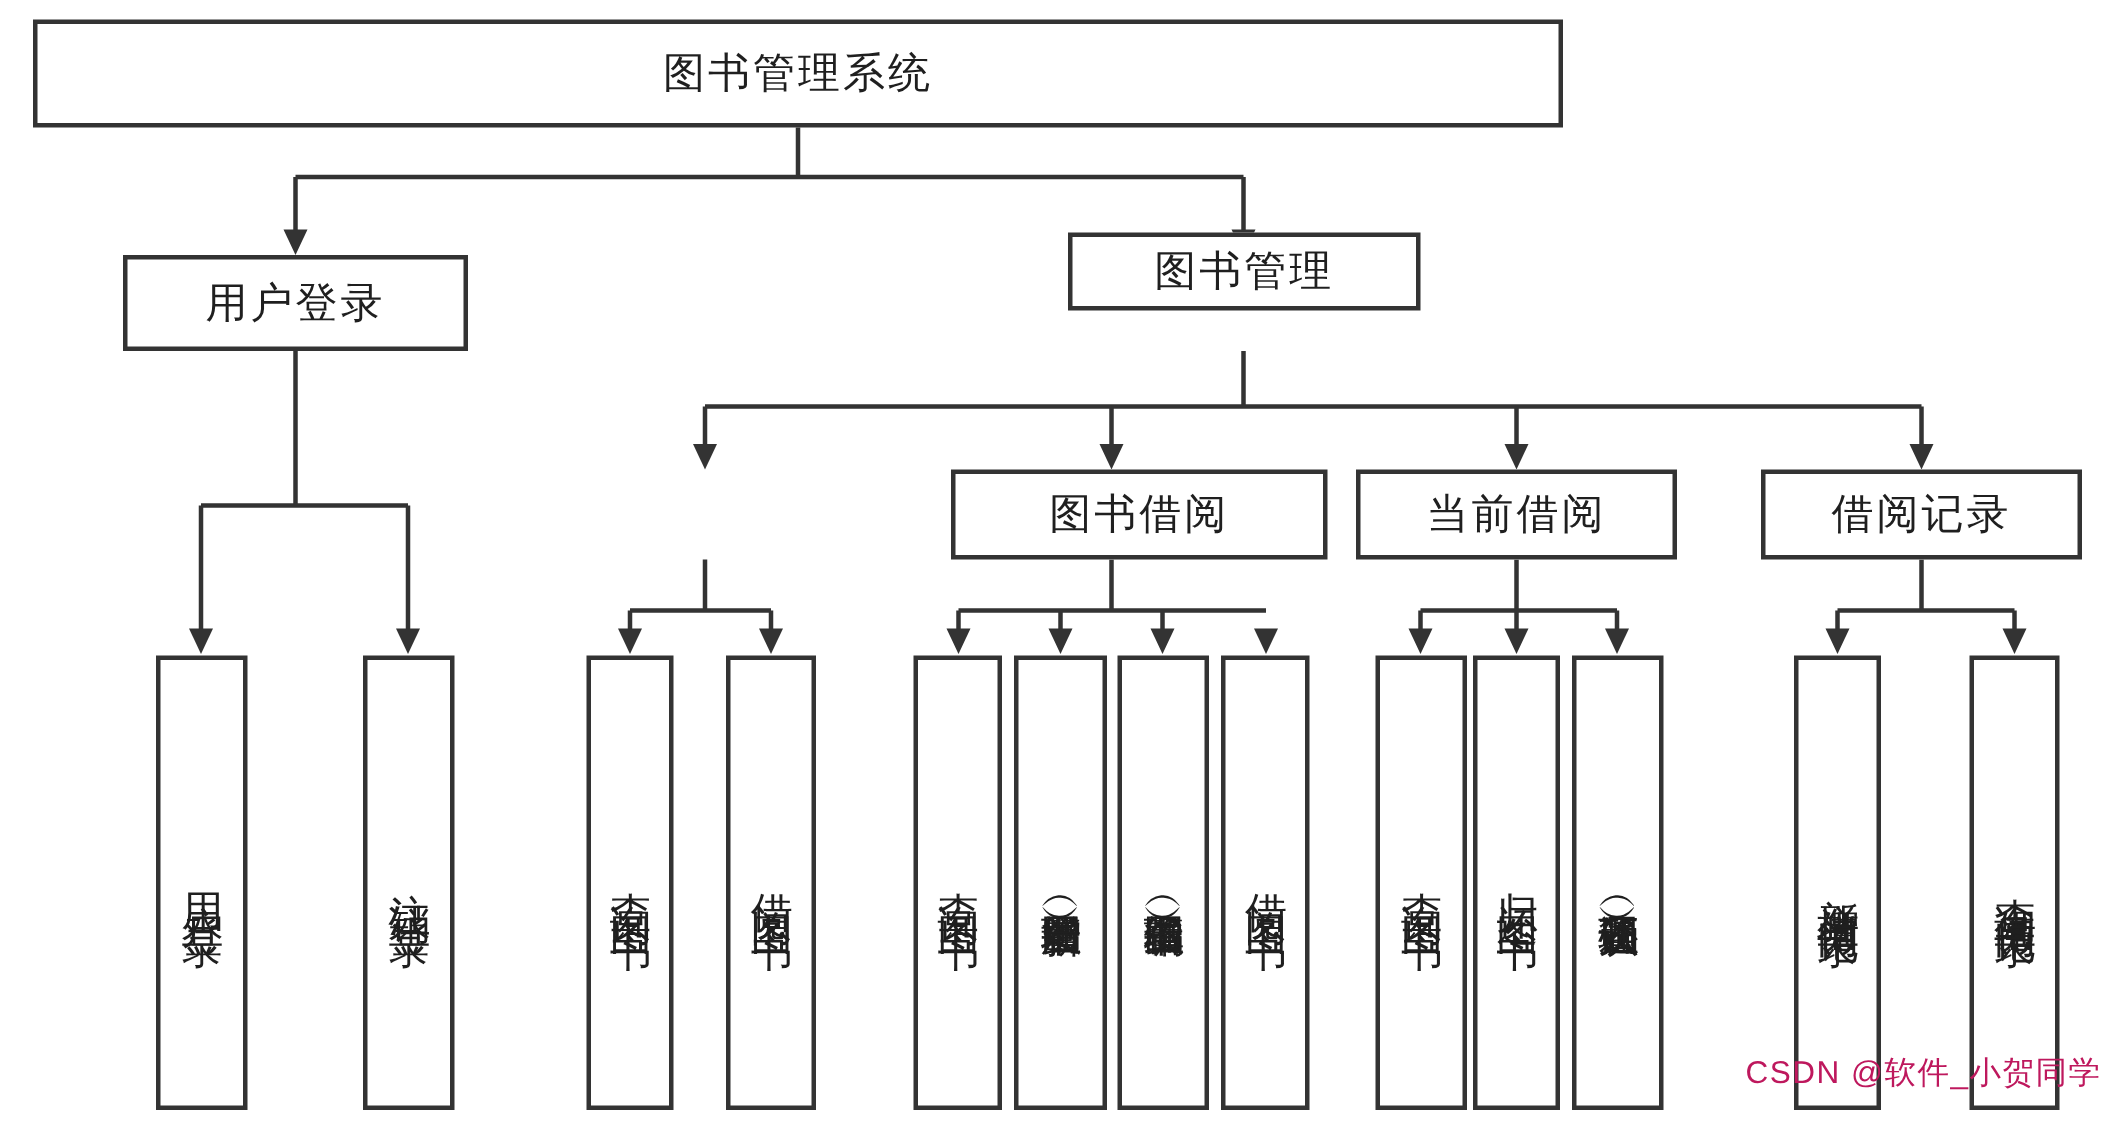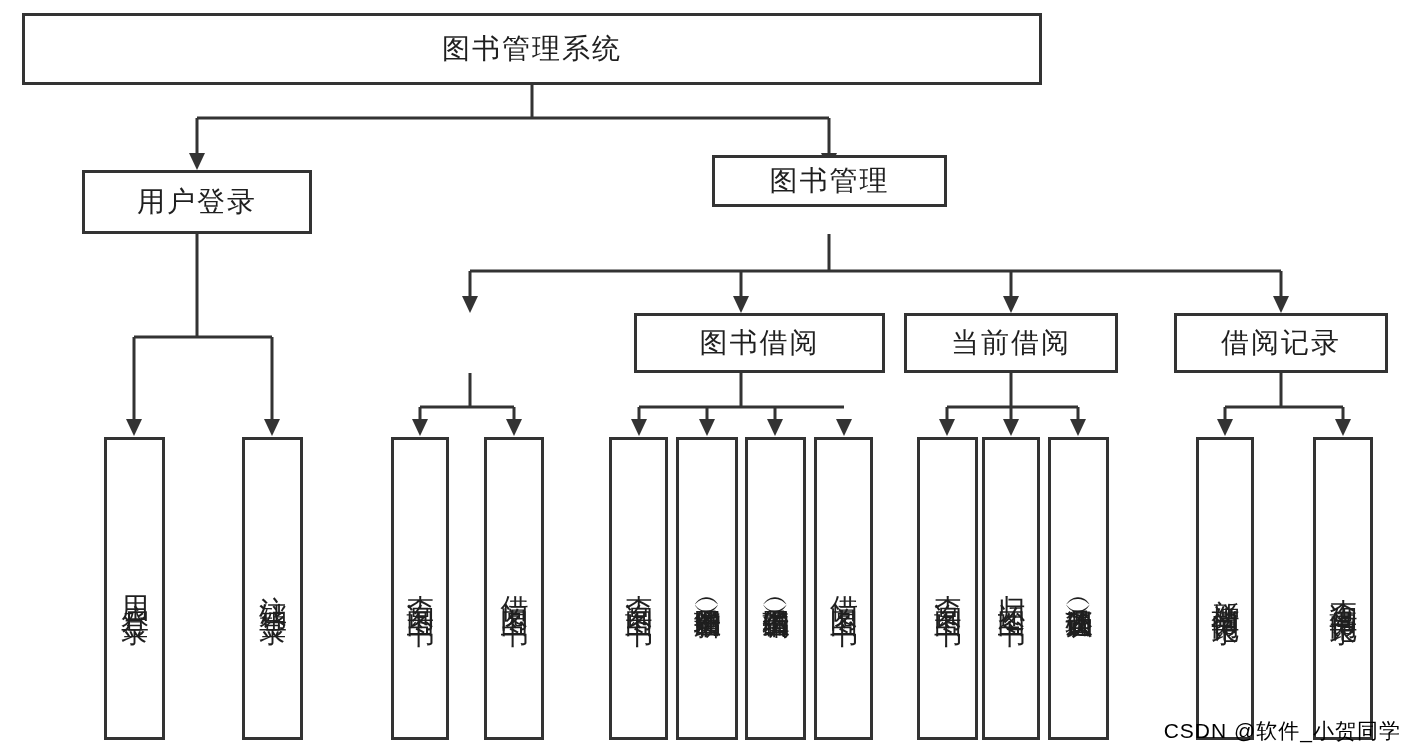--- a/index.html
+++ b/index.html
@@ -35,24 +35,24 @@
     text-orientation: mixed;
     font-size: 28px;
     line-height: 1;
   }
   .v.s4 { letter-spacing: 8px; }
   .v.s6 { letter-spacing: 4px; }
   .v.s9 { letter-spacing: 0px; font-size: 27px; }
   .watermark {
     position: absolute;
     right: 4px;
-    bottom: 2px;
+    bottom: 18px;
     font-size: 21px;
     letter-spacing: 1px;
-    color: #000000;
+    color: #be185d;
     z-index: 5;
     white-space: nowrap;
   }
 </style>
 </head>
 <body>
 
 <div id="stage">
 
   <svg id="connectors" viewBox="0 0 1405 747" xmlns="http://www.w3.org/2000/svg">

